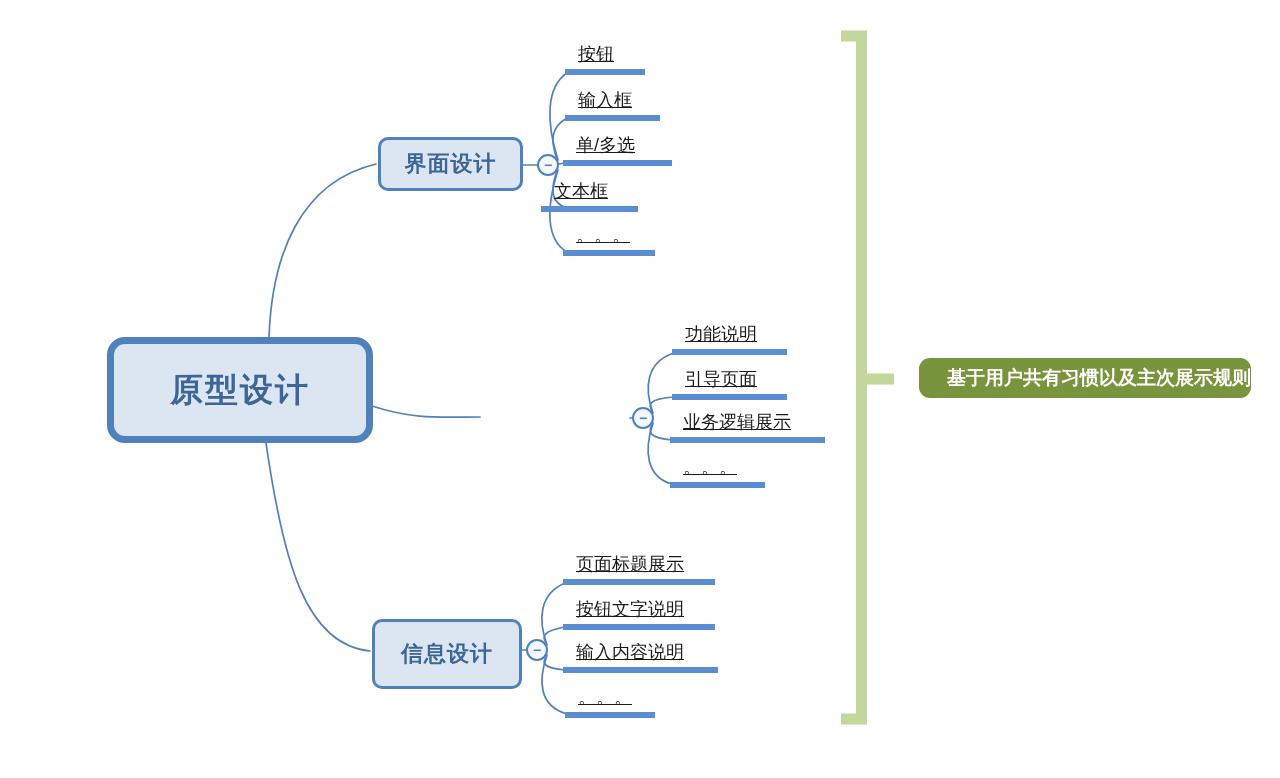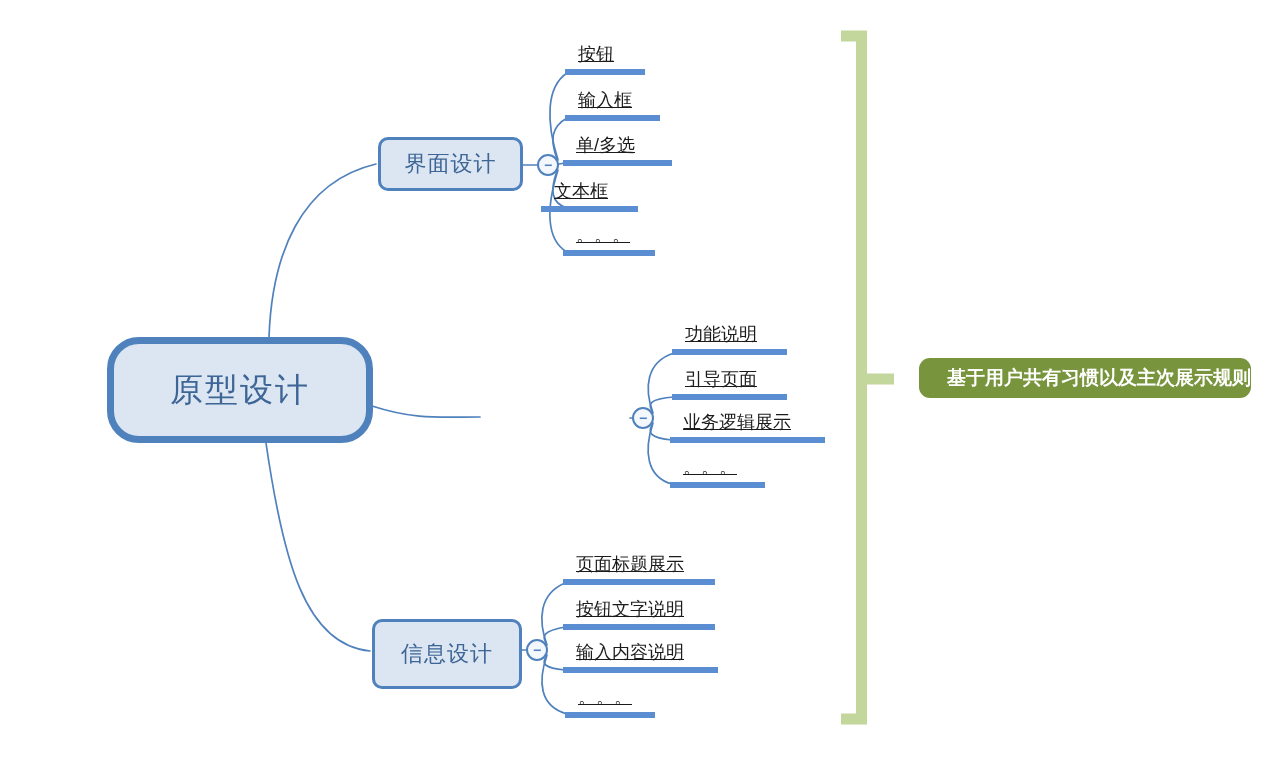--- a/index.html
+++ b/index.html
@@ -11,23 +11,23 @@
   body{
     width:1280px;height:778px;background:#ffffff;overflow:hidden;
     font-family:"Liberation Sans",sans-serif;position:relative;
   }
   .canvas{position:absolute;inset:0;}
   svg.wires{position:absolute;left:0;top:0;z-index:1;}
   .node{
     position:absolute;z-index:2;box-sizing:border-box;
     background:var(--node-fill);border:3px solid var(--node-border);
     border-radius:10px;display:flex;align-items:center;justify-content:center;
-    color:var(--node-text);font-weight:normal;letter-spacing:1px;
+    color:var(--node-text);font-weight:bold;letter-spacing:1px;
   }
-  .root{border-width:7px;border-radius:32px;font-size:33px;letter-spacing:2px;align-items:center;}
+  .root{border-width:7px;border-radius:18px;font-size:33px;letter-spacing:2px;align-items:center;}
   .branch{font-size:22px;}
   .collapse{
     position:absolute;z-index:3;width:22px;height:22px;box-sizing:border-box;
     border:2px solid var(--connector);border-radius:50%;background:#f4f8fd;
     display:flex;align-items:center;justify-content:center;
     color:var(--connector);font-size:14px;font-weight:bold;line-height:1;cursor:pointer;
   }
   .leaf{
     position:absolute;z-index:2;box-sizing:border-box;
     height:34px;border-bottom:6px solid var(--leaf-underline);

